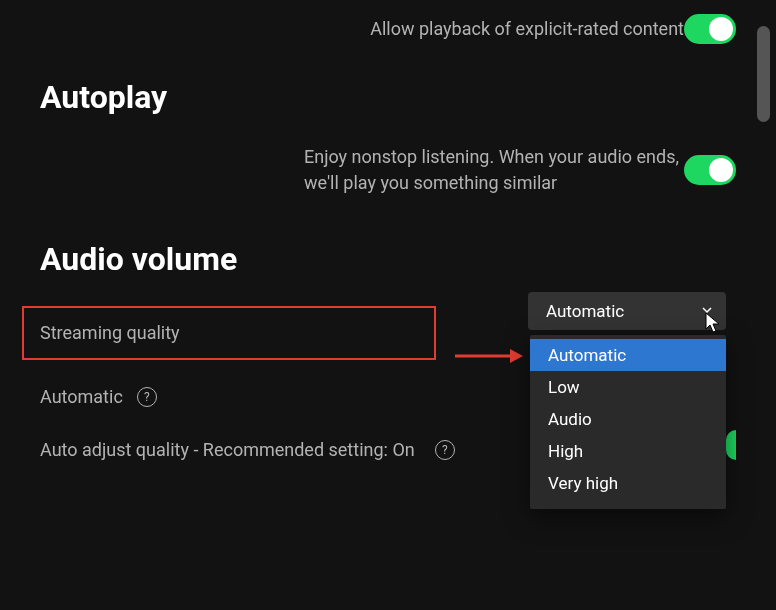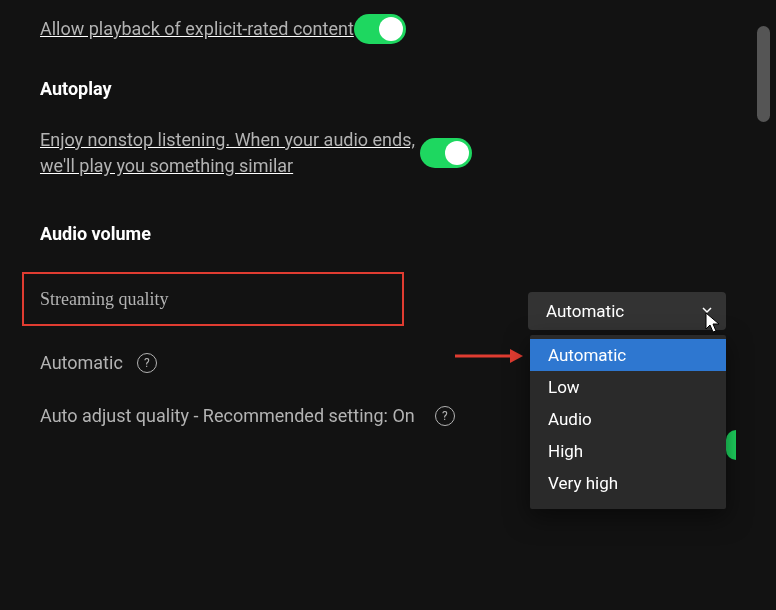--- a/index.html
+++ b/index.html
@@ -15,32 +15,31 @@
       color: #fff;
       overflow: hidden;
       position: relative;
     }
     .content {
       padding: 14px 40px 0 40px;
     }
     .row {
       display: flex;
       align-items: center;
-      justify-content: flex-start;
+      justify-content: flex-end;
       margin-bottom: 34px;
-      text-decoration: underline;
     }
     .row-text {
       color: #b3b3b3;
       font-size: 18px;
       max-width: 380px;
       line-height: 1.45;
     }
     .section-heading {
-      font-size: 18px;
+      font-size: 32px;
       font-weight: 700;
       color: #fff;
       margin-top: 20px;
       margin-bottom: 28px;
     }
     .toggle {
       width: 52px;
       height: 30px;
       background: #1ed760;
       border-radius: 30px;
@@ -55,22 +54,21 @@
       height: 24px;
       background: #fff;
       border-radius: 50%;
       top: 3px;
       right: 3px;
     }
     .highlight {
       border: 2px solid #e03c31;
       padding: 12px 16px;
       margin-left: -18px;
-      width: 382px;
-      font-family: Liberation Serif, serif;
+      width: 414px;
     }
     .highlight .row-text {
       color: #b3b3b3;
       font-size: 18px;
     }
     .download-row {
       display: flex;
       align-items: center;
       gap: 14px;
       margin-top: 24px;

